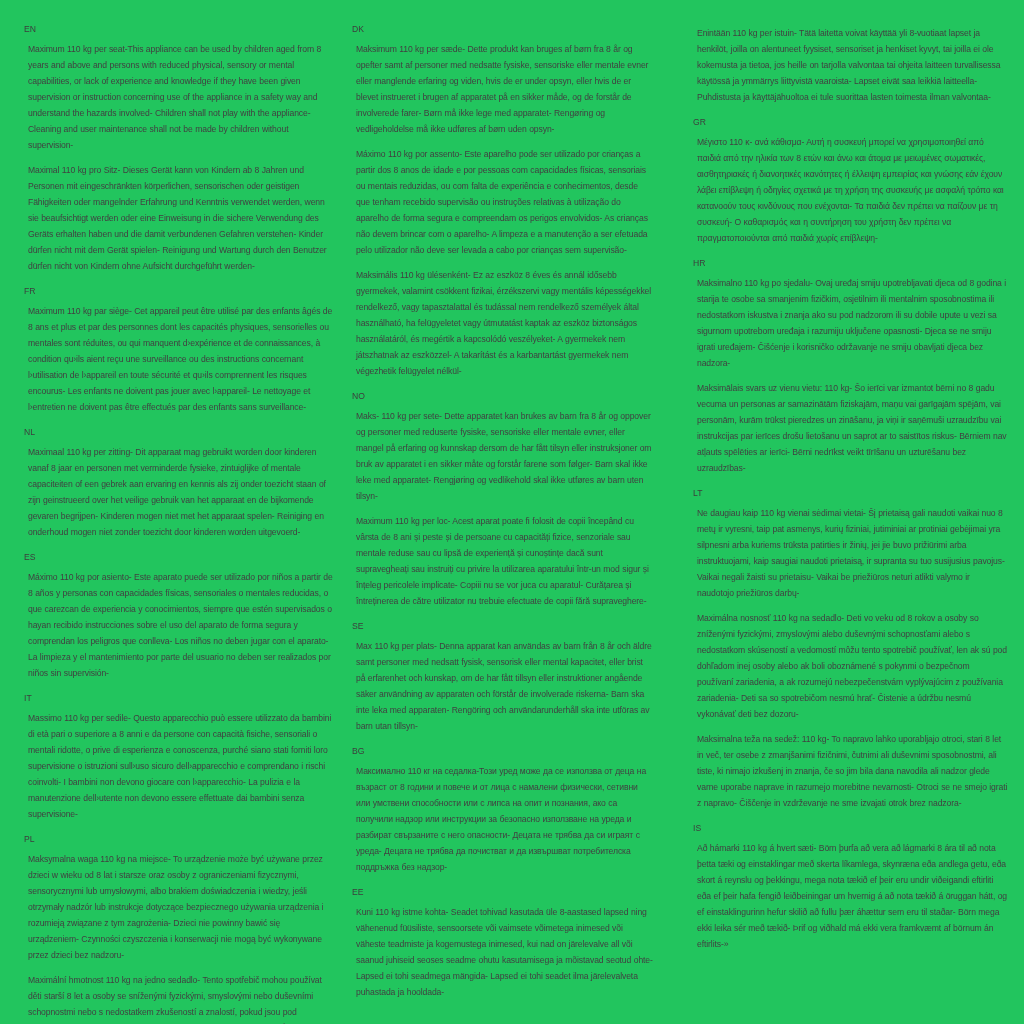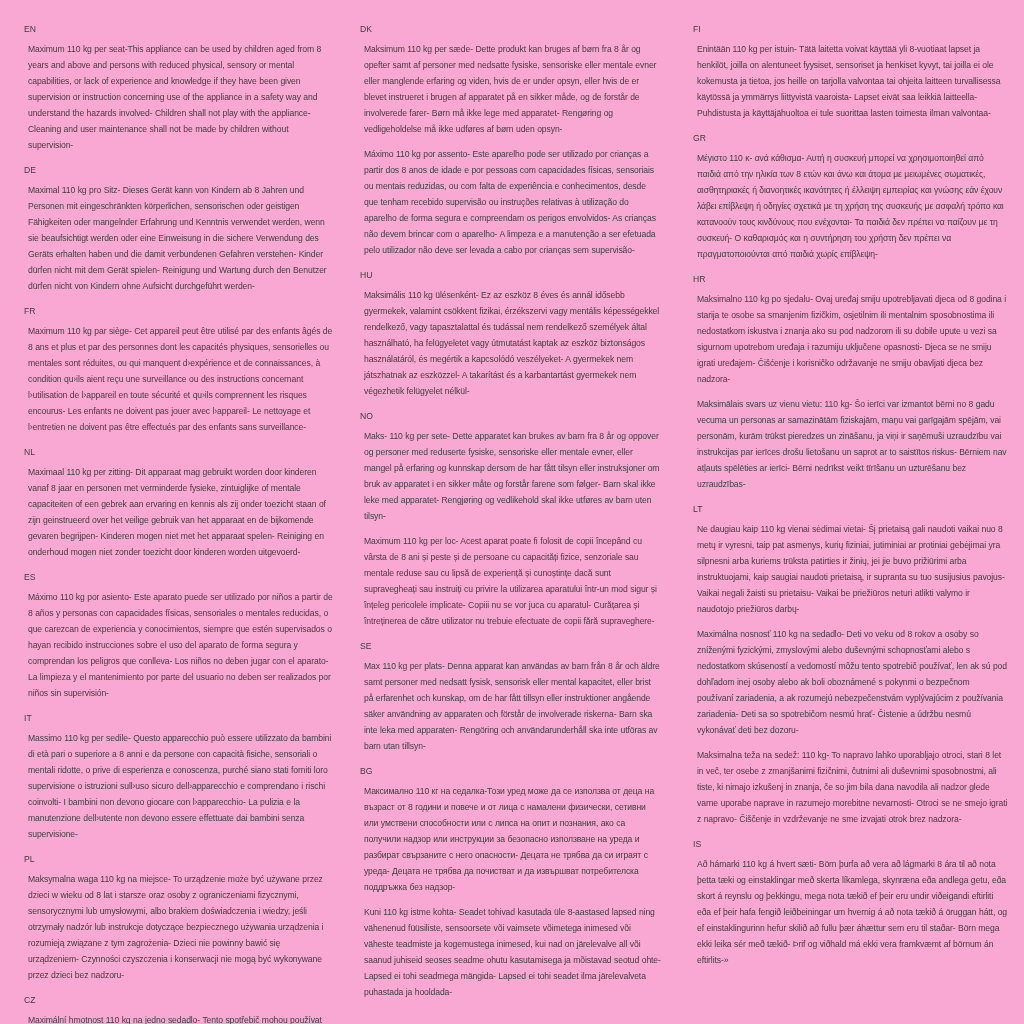--- a/index.html
+++ b/index.html
@@ -4,31 +4,31 @@
 <style>
   html, body {
     margin: 0;
     padding: 0;
     background: #ffffff;
   }
   .page {
     position: relative;
     width: 1024px;
     height: 1024px;
-    background: #f9a8d4;
+    background: #22c55e;
     overflow: hidden;
     font-family: "Liberation Sans", sans-serif;
     color: #414141;
   }
   .col {
     position: absolute;
     top: 21px;
   }
   .col-1 { left: 24px;  width: 313px; }
-  .col-2 { left: 360px; width: 306px; }
+  .col-2 { left: 352px; width: 306px; }
   .col-3 { left: 693px; width: 319px; }
   .lang-section {
     margin: 0 0 9px 0;
   }
   .lang-code {
     font-size: 8.6px;
     font-weight: 400;
     line-height: 16px;
     margin: 0;
     color: #3d3d3d;
@@ -46,21 +46,20 @@
 </head>
 <body>
 
 <div class="page">
   <div class="col col-1">
       <div class="lang-section">
         <div class="lang-code">EN</div>
         <div class="lang-text">Maximum 110 kg per seat-This appliance can be used by children aged from 8 years and above and persons with reduced physical, sensory or mental capabilities, or lack of experience and knowledge if they have been given supervision or instruction concerning use of the appliance in a safety way and understand the hazards involved- Children shall not play with the appliance- Cleaning and user maintenance shall not be made by children without supervision-</div>
       </div>
       <div class="lang-section">
-        <div class="lang-code">DE</div>
         <div class="lang-text">Maximal 110 kg pro Sitz- Dieses Gerät kann von Kindern ab 8 Jahren und Personen mit eingeschränkten körperlichen, sensorischen oder geistigen Fähigkeiten oder mangelnder Erfahrung und Kenntnis verwendet werden, wenn sie beaufsichtigt werden oder eine Einweisung in die sichere Verwendung des Geräts erhalten haben und die damit verbundenen Gefahren verstehen- Kinder dürfen nicht mit dem Gerät spielen- Reinigung und Wartung durch den Benutzer dürfen nicht von Kindern ohne Aufsicht durchgeführt werden-</div>
       </div>
       <div class="lang-section">
         <div class="lang-code">FR</div>
         <div class="lang-text">Maximum 110 kg par siège- Cet appareil peut être utilisé par des enfants âgés de 8 ans et plus et par des personnes dont les capacités physiques, sensorielles ou mentales sont réduites, ou qui manquent d›expérience et de connaissances, à condition qu›ils aient reçu une surveillance ou des instructions concernant l›utilisation de l›appareil en toute sécurité et qu›ils comprennent les risques encourus- Les enfants ne doivent pas jouer avec l›appareil- Le nettoyage et l›entretien ne doivent pas être effectués par des enfants sans surveillance-</div>
       </div>
       <div class="lang-section">
         <div class="lang-code">NL</div>
         <div class="lang-text">Maximaal 110 kg per zitting- Dit apparaat mag gebruikt worden door kinderen vanaf 8 jaar en personen met verminderde fysieke, zintuiglijke of mentale capaciteiten of een gebrek aan ervaring en kennis als zij onder toezicht staan of zijn geinstrueerd over het veilige gebruik van het apparaat en de bijkomende gevaren begrijpen- Kinderen mogen niet met het apparaat spelen- Reiniging en onderhoud mogen niet zonder toezicht door kinderen worden uitgevoerd-</div>
       </div>
@@ -70,58 +69,56 @@
       </div>
       <div class="lang-section">
         <div class="lang-code">IT</div>
         <div class="lang-text">Massimo 110 kg per sedile- Questo apparecchio può essere utilizzato da bambini di età pari o superiore a 8 anni e da persone con capacità fisiche, sensoriali o mentali ridotte, o prive di esperienza e conoscenza, purché siano stati forniti loro supervisione o istruzioni sull›uso sicuro dell›apparecchio e comprendano i rischi coinvolti- I bambini non devono giocare con l›apparecchio- La pulizia e la manutenzione dell›utente non devono essere effettuate dai bambini senza supervisione-</div>
       </div>
       <div class="lang-section">
         <div class="lang-code">PL</div>
         <div class="lang-text">Maksymalna waga 110 kg na miejsce- To urządzenie może być używane przez dzieci w wieku od 8 lat i starsze oraz osoby z ograniczeniami fizycznymi, sensorycznymi lub umysłowymi, albo brakiem doświadczenia i wiedzy, jeśli otrzymały nadzór lub instrukcje dotyczące bezpiecznego używania urządzenia i rozumieją związane z tym zagrożenia- Dzieci nie powinny bawić się urządzeniem- Czynności czyszczenia i konserwacji nie mogą być wykonywane przez dzieci bez nadzoru-</div>
       </div>
       <div class="lang-section">
-        <div class="lang-code">CZ</div>
         <div class="lang-text">Maximální hmotnost 110 kg na jedno sedadlo- Tento spotřebič mohou používat děti starší 8 let a osoby se sníženými fyzickými, smyslovými nebo duševními schopnostmi nebo s nedostatkem zkušeností a znalostí, pokud jsou pod dohledem nebo byly poučeny o používání spotřebiče bezpečným způsobem a rozumí případným nebezpečím- Děti si se spotřebičem nesmí hrát- Čištění a uživatelskou údržbu nesmí provádět děti bez dozoru-</div>
       </div>
     </div>
   <div class="col col-2">
       <div class="lang-section">
         <div class="lang-code">DK</div>
         <div class="lang-text">Maksimum 110 kg per sæde- Dette produkt kan bruges af børn fra 8 år og opefter samt af personer med nedsatte fysiske, sensoriske eller mentale evner eller manglende erfaring og viden, hvis de er under opsyn, eller hvis de er blevet instrueret i brugen af apparatet på en sikker måde, og de forstår de involverede farer- Børn må ikke lege med apparatet- Rengøring og vedligeholdelse må ikke udføres af børn uden opsyn-</div>
       </div>
       <div class="lang-section">
         <div class="lang-text">Máximo 110 kg por assento- Este aparelho pode ser utilizado por crianças a partir dos 8 anos de idade e por pessoas com capacidades físicas, sensoriais ou mentais reduzidas, ou com falta de experiência e conhecimentos, desde que tenham recebido supervisão ou instruções relativas à utilização do aparelho de forma segura e compreendam os perigos envolvidos- As crianças não devem brincar com o aparelho- A limpeza e a manutenção a ser efetuada pelo utilizador não deve ser levada a cabo por crianças sem supervisão-</div>
       </div>
       <div class="lang-section">
-        <div class="lang-code">HU</div>
         <div class="lang-text">Maksimális 110 kg ülésenként- Ez az eszköz 8 éves és annál idősebb gyermekek, valamint csökkent fizikai, érzékszervi vagy mentális képességekkel rendelkező, vagy tapasztalattal és tudással nem rendelkező személyek által használható, ha felügyeletet vagy útmutatást kaptak az eszköz biztonságos használatáról, és megértik a kapcsolódó veszélyeket- A gyermekek nem játszhatnak az eszközzel- A takarítást és a karbantartást gyermekek nem végezhetik felügyelet nélkül-</div>
       </div>
       <div class="lang-section">
         <div class="lang-code">NO</div>
         <div class="lang-text">Maks- 110 kg per sete- Dette apparatet kan brukes av barn fra 8 år og oppover og personer med reduserte fysiske, sensoriske eller mentale evner, eller mangel på erfaring og kunnskap dersom de har fått tilsyn eller instruksjoner om bruk av apparatet i en sikker måte og forstår farene som følger- Barn skal ikke leke med apparatet- Rengjøring og vedlikehold skal ikke utføres av barn uten tilsyn-</div>
       </div>
       <div class="lang-section">
         <div class="lang-text">Maximum 110 kg per loc- Acest aparat poate fi folosit de copii începând cu vârsta de 8 ani și peste și de persoane cu capacități fizice, senzoriale sau mentale reduse sau cu lipsă de experiență și cunoștințe dacă sunt supravegheați sau instruiți cu privire la utilizarea aparatului într-un mod sigur și înțeleg pericolele implicate- Copiii nu se vor juca cu aparatul- Curățarea și întreținerea de către utilizator nu trebuie efectuate de copii fără supraveghere-</div>
       </div>
       <div class="lang-section">
         <div class="lang-code">SE</div>
         <div class="lang-text">Max 110 kg per plats- Denna apparat kan användas av barn från 8 år och äldre samt personer med nedsatt fysisk, sensorisk eller mental kapacitet, eller brist på erfarenhet och kunskap, om de har fått tillsyn eller instruktioner angående säker användning av apparaten och förstår de involverade riskerna- Barn ska inte leka med apparaten- Rengöring och användarunderhåll ska inte utföras av barn utan tillsyn-</div>
       </div>
       <div class="lang-section">
         <div class="lang-code">BG</div>
         <div class="lang-text">Максимално 110 кг на седалка-Този уред може да се използва от деца на възраст от 8 години и повече и от лица с намалени физически, сетивни или умствени способности или с липса на опит и познания, ако са получили надзор или инструкции за безопасно използване на уреда и разбират свързаните с него опасности- Децата не трябва да си играят с уреда- Децата не трябва да почистват и да извършват потребителска поддръжка без надзор-</div>
       </div>
       <div class="lang-section">
+        <div class="lang-code">EE</div>
         <div class="lang-text">Kuni 110 kg istme kohta- Seadet tohivad kasutada üle 8-aastased lapsed ning vähenenud füüsiliste, sensoorsete või vaimsete võimetega inimesed või väheste teadmiste ja kogemustega inimesed, kui nad on järelevalve all või saanud juhiseid seoses seadme ohutu kasutamisega ja mõistavad seotud ohte- Lapsed ei tohi seadmega mängida- Lapsed ei tohi seadet ilma järelevalveta puhastada ja hooldada-</div>
       </div>
     </div>
   <div class="col col-3">
       <div class="lang-section">
-        <div class="lang-code">FI</div>
         <div class="lang-text">Enintään 110 kg per istuin- Tätä laitetta voivat käyttää yli 8-vuotiaat lapset ja henkilöt, joilla on alentuneet fyysiset, sensoriset ja henkiset kyvyt, tai joilla ei ole kokemusta ja tietoa, jos heille on tarjolla valvontaa tai ohjeita laitteen turvallisessa käytössä ja ymmärrys liittyvistä vaaroista- Lapset eivät saa leikkiä laitteella- Puhdistusta ja käyttäjähuoltoa ei tule suorittaa lasten toimesta ilman valvontaa-</div>
       </div>
       <div class="lang-section">
         <div class="lang-code">GR</div>
         <div class="lang-text">Μέγιστο 110 κ- ανά κάθισμα- Αυτή η συσκευή μπορεί να χρησιμοποιηθεί από παιδιά από την ηλικία των 8 ετών και άνω και άτομα με μειωμένες σωματικές, αισθητηριακές ή διανοητικές ικανότητες ή έλλειψη εμπειρίας και γνώσης εάν έχουν λάβει επίβλεψη ή οδηγίες σχετικά με τη χρήση της συσκευής με ασφαλή τρόπο και κατανοούν τους κινδύνους που ενέχονται- Τα παιδιά δεν πρέπει να παίζουν με τη συσκευή- Ο καθαρισμός και η συντήρηση του χρήστη δεν πρέπει να πραγματοποιούνται από παιδιά χωρίς επίβλεψη-</div>
       </div>
       <div class="lang-section">
         <div class="lang-code">HR</div>
         <div class="lang-text">Maksimalno 110 kg po sjedalu- Ovaj uređaj smiju upotrebljavati djeca od 8 godina i starija te osobe sa smanjenim fizičkim, osjetilnim ili mentalnim sposobnostima ili nedostatkom iskustva i znanja ako su pod nadzorom ili su dobile upute u vezi sa sigurnom upotrebom uređaja i razumiju uključene opasnosti- Djeca se ne smiju igrati uređajem- Čišćenje i korisničko održavanje ne smiju obavljati djeca bez nadzora-</div>
       </div>

